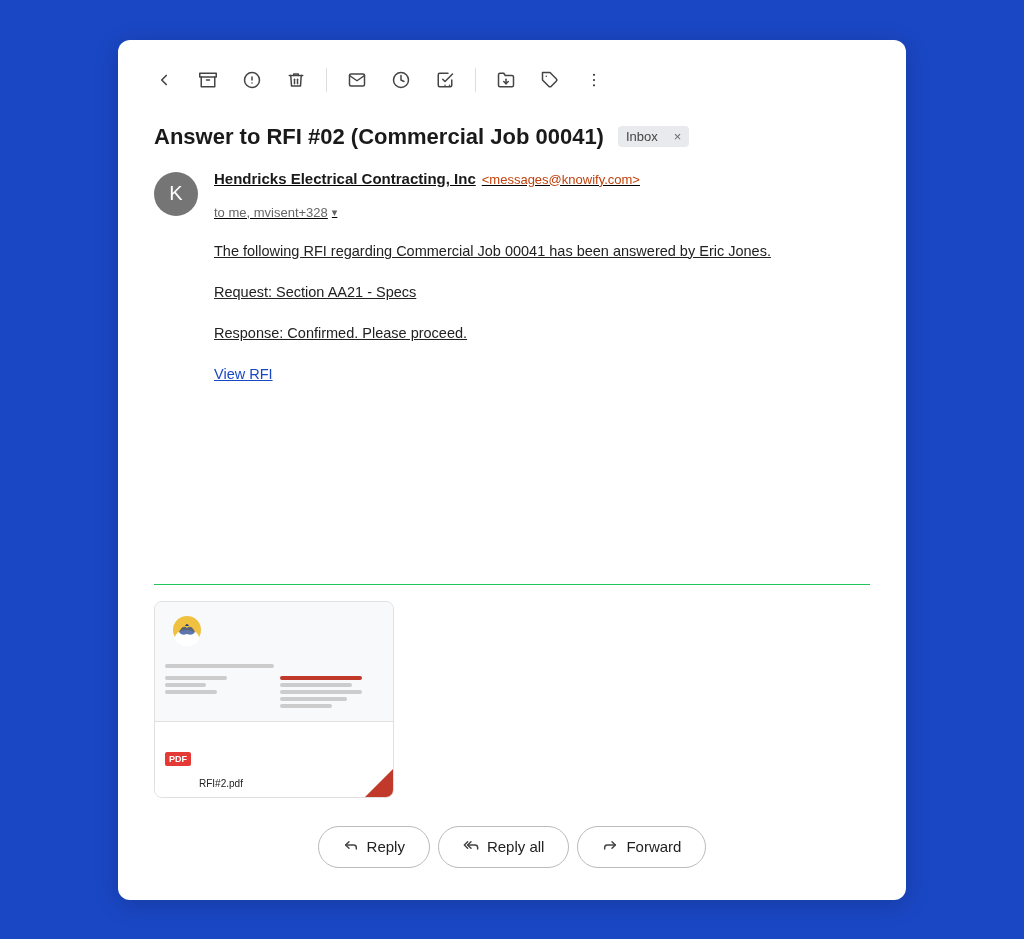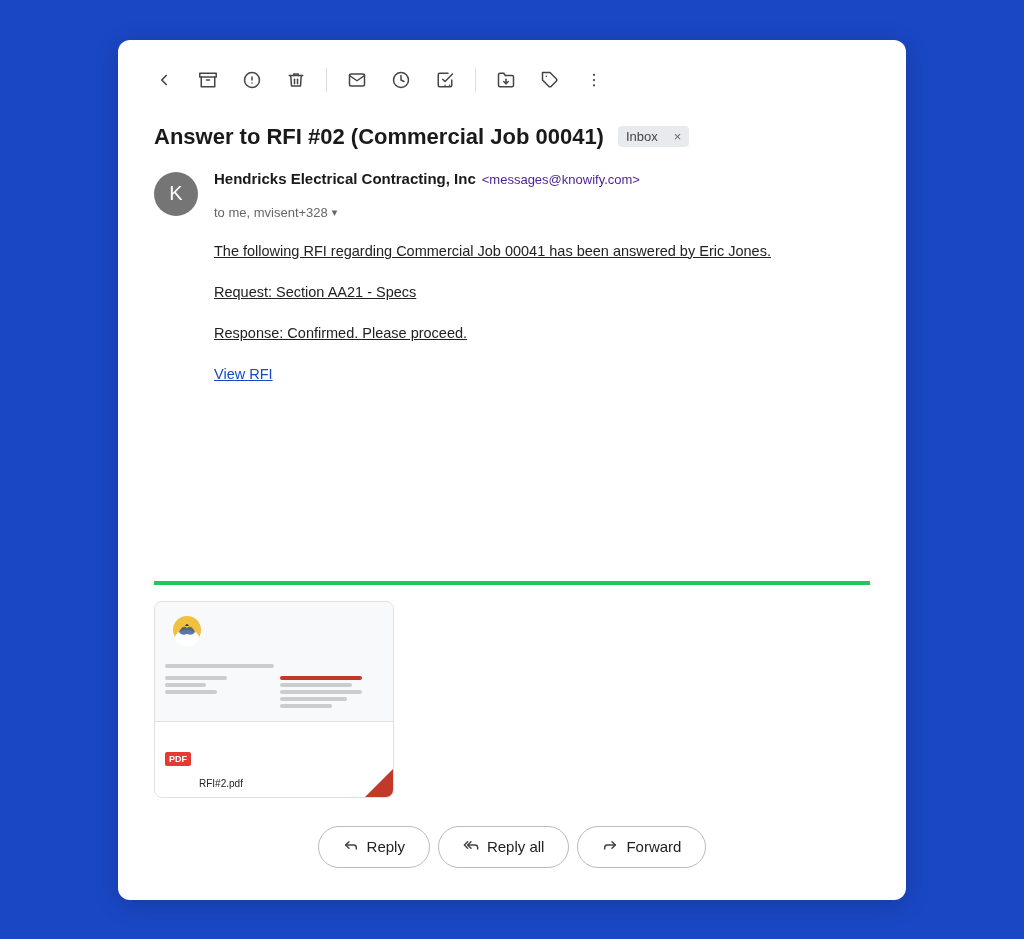--- a/index.html
+++ b/index.html
@@ -93,35 +93,36 @@
       display: flex;
       align-items: center;
       justify-content: center;
       font-size: 20px;
       font-weight: 500;
       flex-shrink: 0;
       margin-top: 2px;
     }
     .sender-info {
       flex: 1;
+      text-decoration: underline;
     }
     .sender-name-row {
       display: flex;
       align-items: baseline;
       gap: 6px;
       flex-wrap: wrap;
     }
     .sender-name {
       font-weight: 700;
       font-size: 15px;
       color: #1a1a1a;
     }
     .sender-email {
       font-size: 13px;
-      color: #4c1d95;
+      color: #c2410c;
       text-align: right;
     }
     .recipient-row {
       display: flex;
       align-items: center;
       gap: 4px;
       margin-top: 18px;
     }
     .recipient-text {
       font-size: 13px;
@@ -144,21 +145,21 @@
     }
     .view-rfi-link {
       color: #1a47c4;
       text-decoration: underline;
       cursor: pointer;
       font-size: 14.5px;
     }
     .attachment-section {
       margin: 24px 36px 0 36px;
       padding-top: 16px;
-      border-top: 4px solid #22c55e;
+      border-top: 1px solid #22c55e;
     }
     .attachment-card {
       width: 240px;
       border: 1px solid #e0e0e0;
       border-radius: 8px;
       overflow: hidden;
       cursor: pointer;
     }
     .attachment-preview {
       width: 100%;

